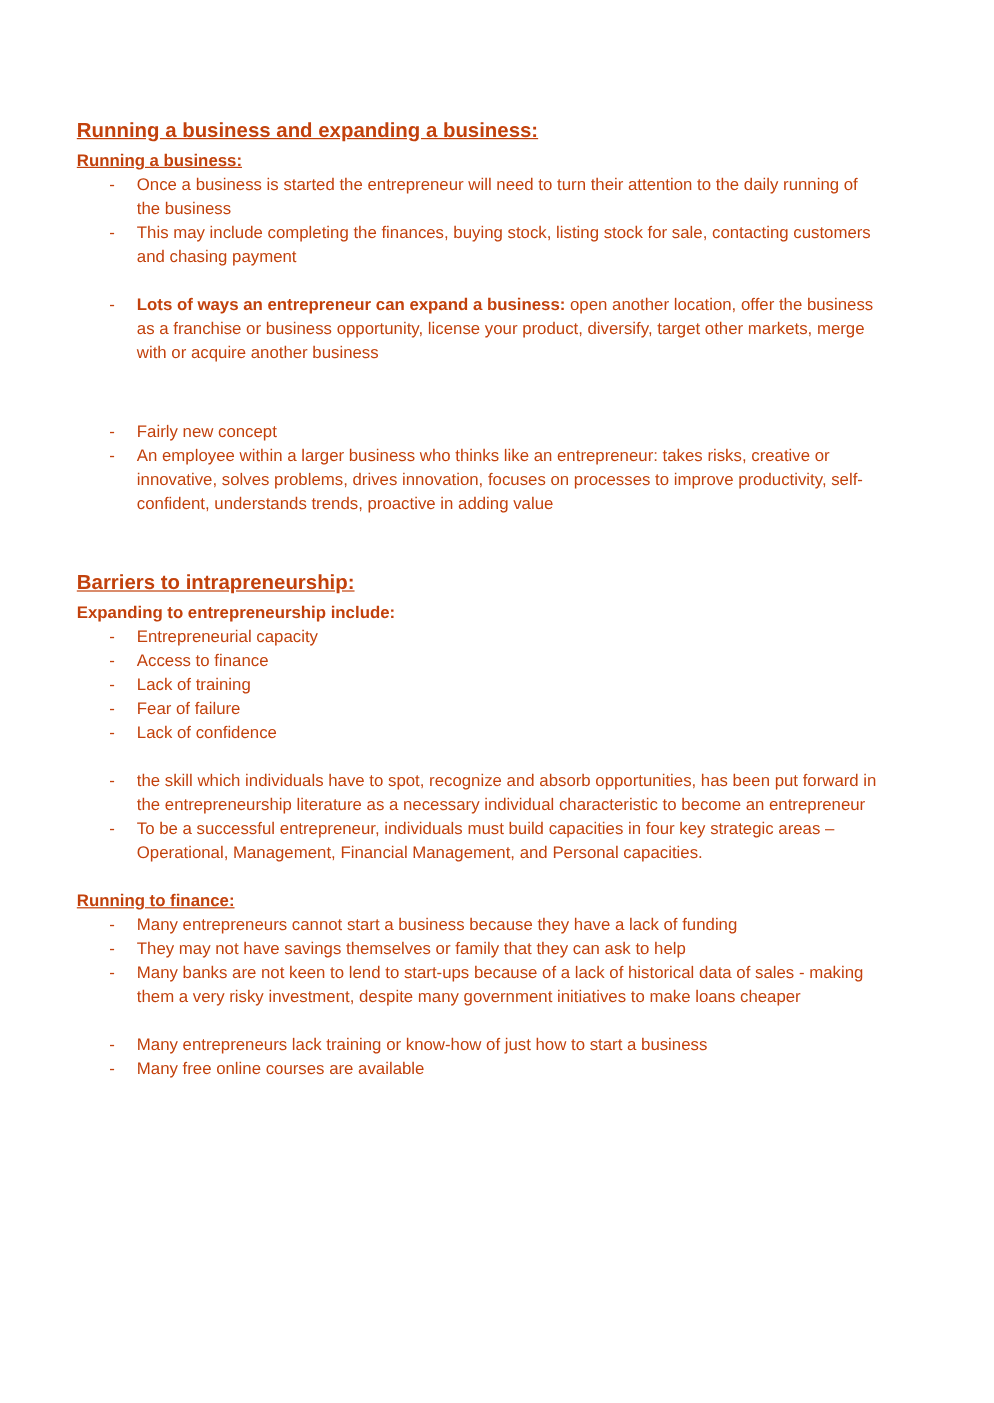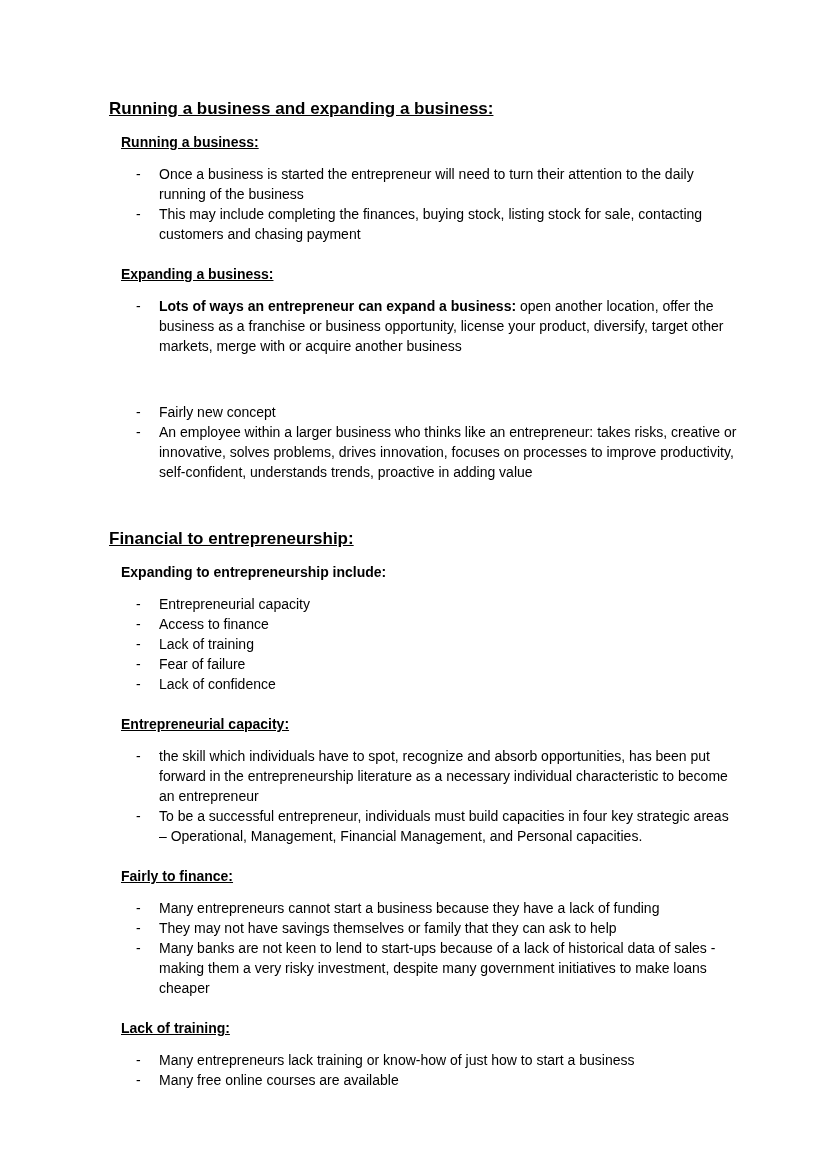--- a/index.html
+++ b/index.html
@@ -9,23 +9,23 @@
   body {
     width: 828px;
     height: 1169px;
     background: #ffffff;
     overflow: hidden;
   }
   .page {
     box-sizing: border-box;
     width: 828px;
     height: 1026px;
-    padding: 98px 90px 40px 109px;
+    padding: 98px 90px 40px 64px;
     background: #ffffff;
-    color: #000000;
+    color: #c2410c;
     font-family: "Liberation Sans", sans-serif;
     font-size: 14px;
     line-height: 20px;
   }
   .doc-section + .doc-section {
     margin-top: 46px;
   }
   .section-heading {
     font-size: 17px;
     line-height: 22px;
@@ -33,21 +33,21 @@
     text-decoration: underline;
     margin: 0 0 3px 0;
   }
   .subsection + .subsection {
     margin-top: 20px;
   }
   .subsection-title {
     font-size: 14px;
     line-height: 20px;
     font-weight: 700;
-    margin: 12px;
+    margin: 0;
   }
   .subsection-title.underlined {
     text-decoration: underline;
   }
   ul.bullets {
     list-style: none;
     margin: 0;
     padding: 0;
   }
   .bullet {
@@ -71,63 +71,60 @@
       <section class="doc-section">
         <h1 class="section-heading">Running a business and expanding a business:</h1>
         <div class="subsection">
           <h2 class="subsection-title underlined">Running a business:</h2>
           <ul class="bullets">
             <li class="bullet"><span class="dash">-</span>Once a business is started the entrepreneur will need to turn their attention to the daily running of the business</li>
             <li class="bullet"><span class="dash">-</span>This may include completing the finances, buying stock, listing stock for sale, contacting customers and chasing payment</li>
           </ul>
         </div>
         <div class="subsection">
-          <h2 class="subsection-title underlined">Expanding a business:</h2>
           <ul class="bullets">
             <li class="bullet"><span class="dash">-</span><strong>Lots of ways an entrepreneur can expand a business:</strong> open another location, offer the business as a franchise or business opportunity, license your product, diversify, target other markets, merge with or acquire another business</li>
           </ul>
         </div>
       </section>
       <section class="doc-section">
         <div class="subsection">
           <ul class="bullets">
             <li class="bullet"><span class="dash">-</span>Fairly new concept</li>
             <li class="bullet"><span class="dash">-</span>An employee within a larger business who thinks like an entrepreneur: takes risks, creative or innovative, solves problems, drives innovation, focuses on processes to improve productivity, self-confident, understands trends, proactive in adding value</li>
           </ul>
         </div>
       </section>
       <section class="doc-section">
-        <h1 class="section-heading">Financial to entrepreneurship:</h1>
+        <h1 class="section-heading">Barriers to intrapreneurship:</h1>
         <div class="subsection">
           <h2 class="subsection-title">Expanding to entrepreneurship include:</h2>
           <ul class="bullets">
             <li class="bullet"><span class="dash">-</span>Entrepreneurial capacity</li>
             <li class="bullet"><span class="dash">-</span>Access to finance</li>
             <li class="bullet"><span class="dash">-</span>Lack of training</li>
             <li class="bullet"><span class="dash">-</span>Fear of failure</li>
             <li class="bullet"><span class="dash">-</span>Lack of confidence</li>
           </ul>
         </div>
         <div class="subsection">
-          <h2 class="subsection-title underlined">Entrepreneurial capacity:</h2>
           <ul class="bullets">
             <li class="bullet"><span class="dash">-</span>the skill which individuals have to spot, recognize and absorb opportunities, has been put forward in the entrepreneurship literature as a necessary individual characteristic to become an entrepreneur</li>
             <li class="bullet"><span class="dash">-</span>To be a successful entrepreneur, individuals must build capacities in four key strategic areas – Operational, Management, Financial Management, and Personal capacities.</li>
           </ul>
         </div>
         <div class="subsection">
-          <h2 class="subsection-title underlined">Fairly to finance:</h2>
+          <h2 class="subsection-title underlined">Running to finance:</h2>
           <ul class="bullets">
             <li class="bullet"><span class="dash">-</span>Many entrepreneurs cannot start a business because they have a lack of funding</li>
             <li class="bullet"><span class="dash">-</span>They may not have savings themselves or family that they can ask to help</li>
             <li class="bullet"><span class="dash">-</span>Many banks are not keen to lend to start-ups because of a lack of historical data of sales - making them a very risky investment, despite many government initiatives to make loans cheaper</li>
           </ul>
         </div>
         <div class="subsection">
-          <h2 class="subsection-title underlined">Lack of training:</h2>
           <ul class="bullets">
             <li class="bullet"><span class="dash">-</span>Many entrepreneurs lack training or know-how of just how to start a business</li>
             <li class="bullet"><span class="dash">-</span>Many free online courses are available</li>
           </ul>
         </div>
       </section>
     </div>
 </div>
 
 </body></html>

